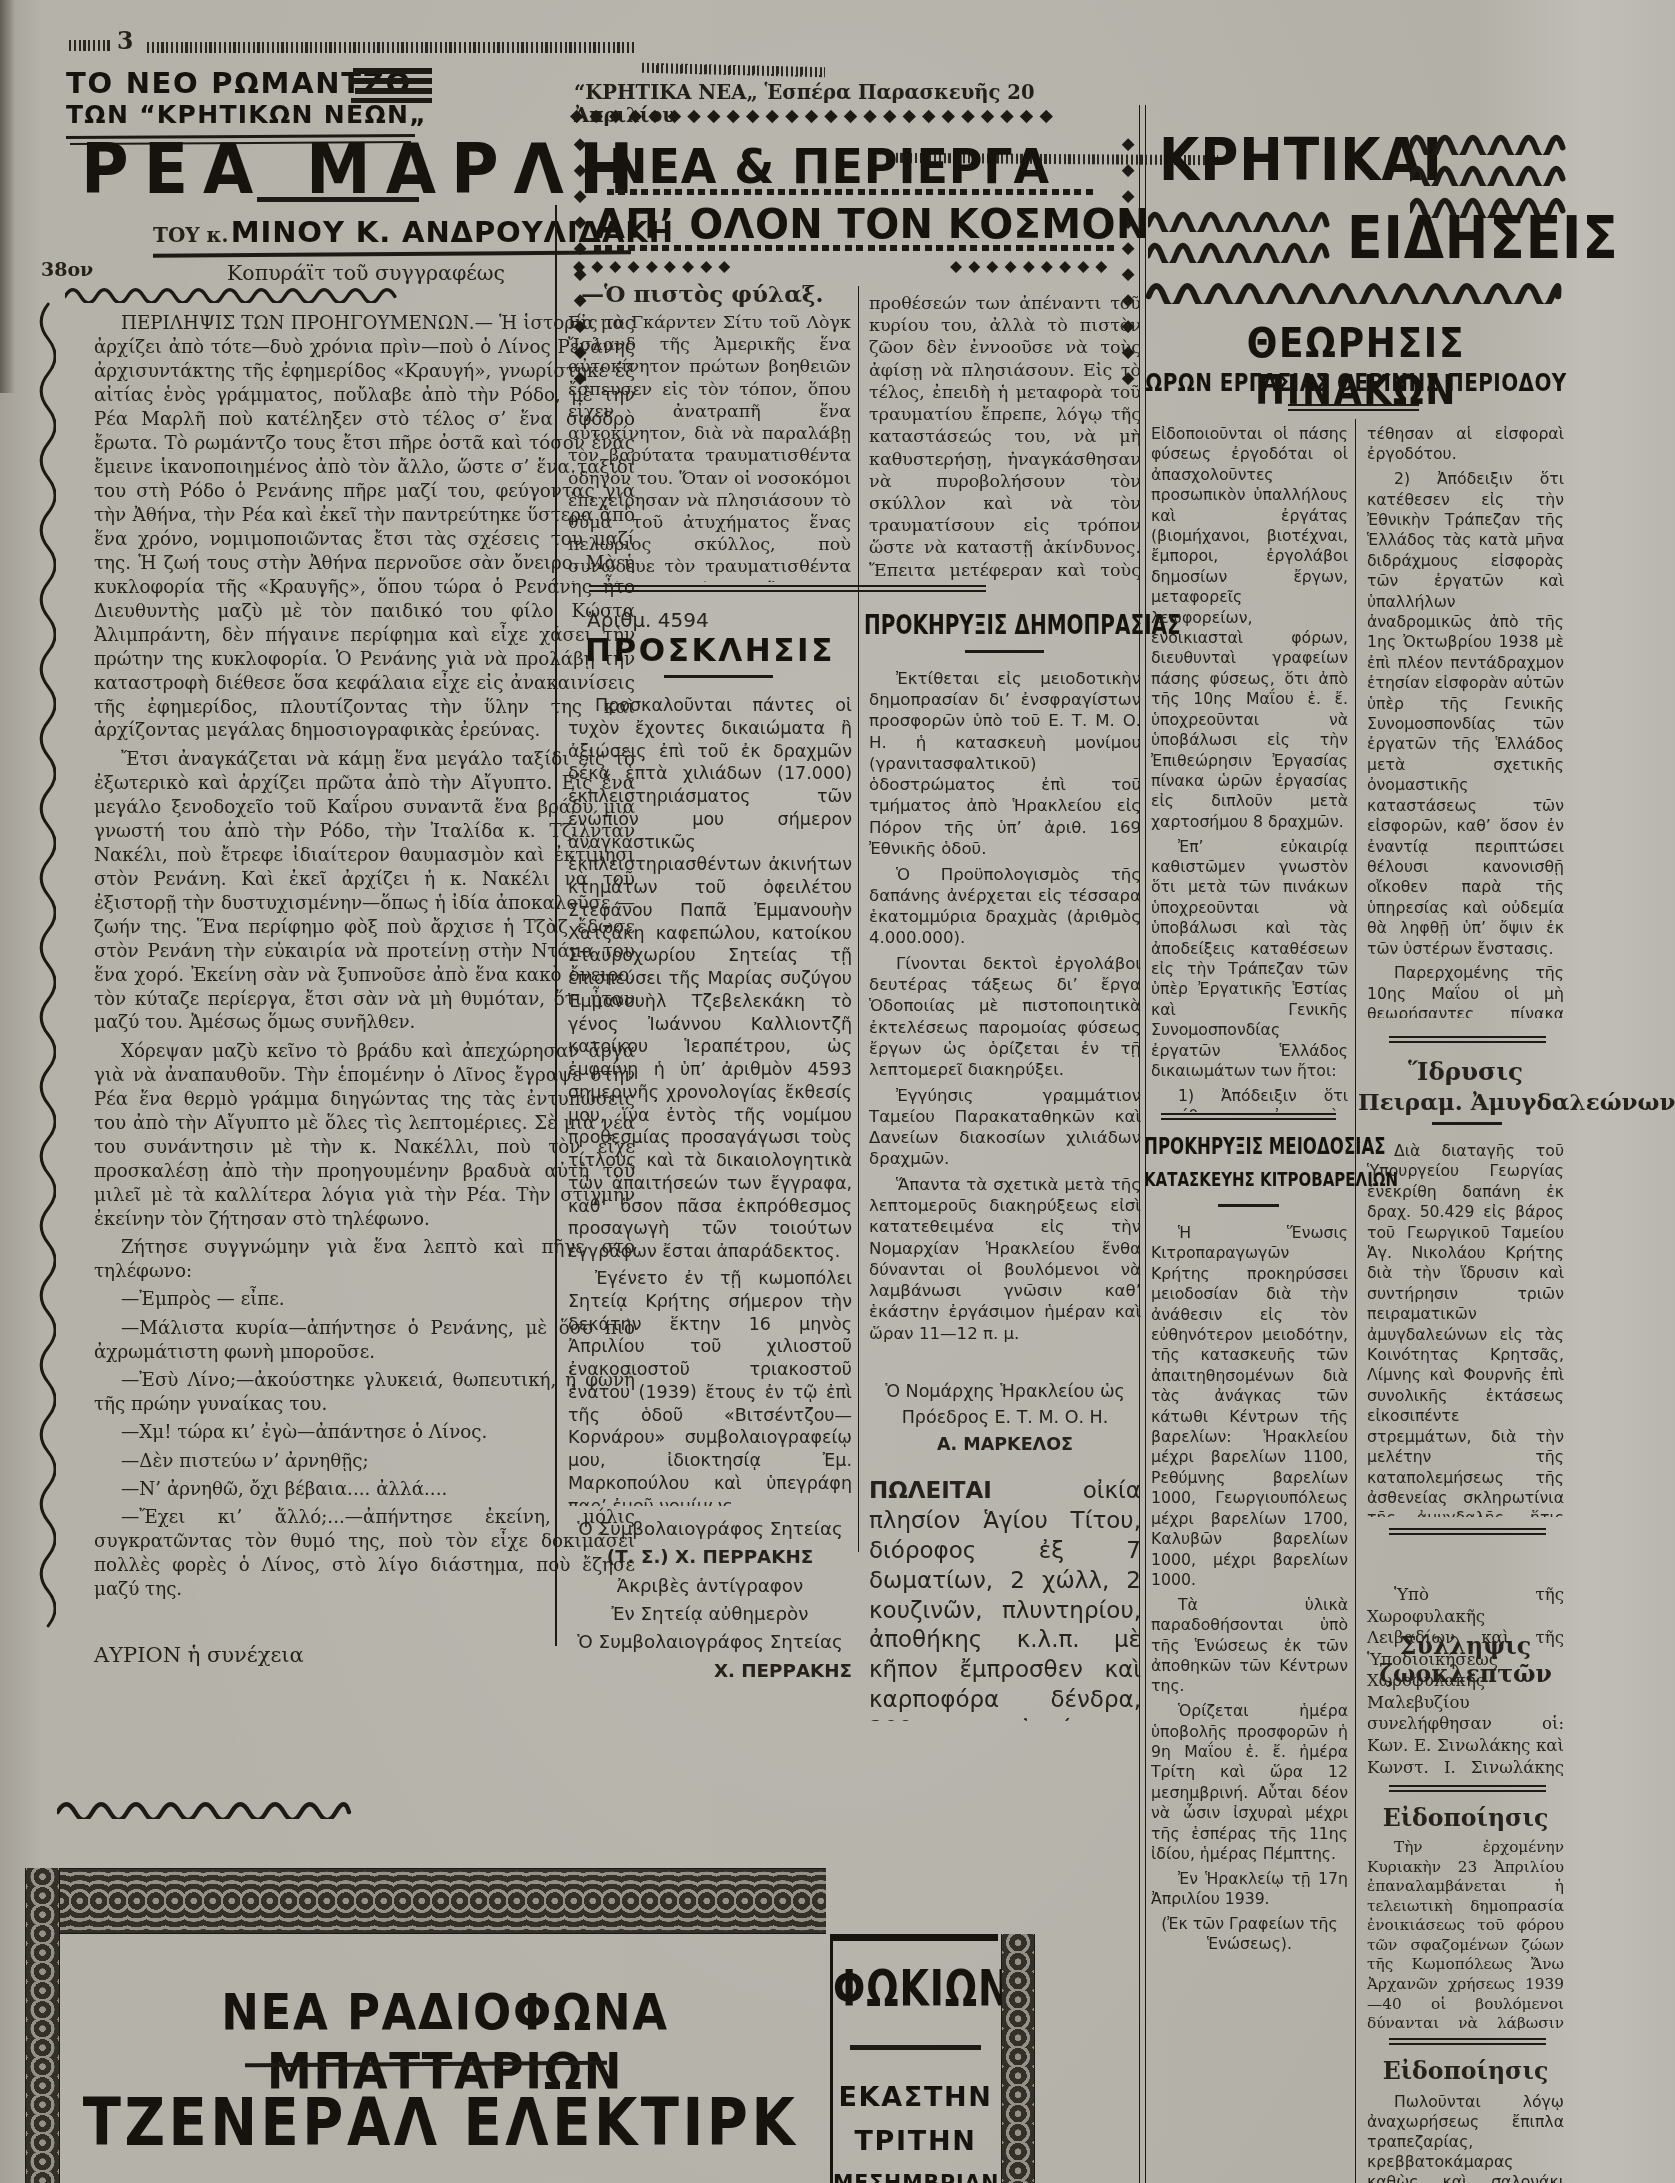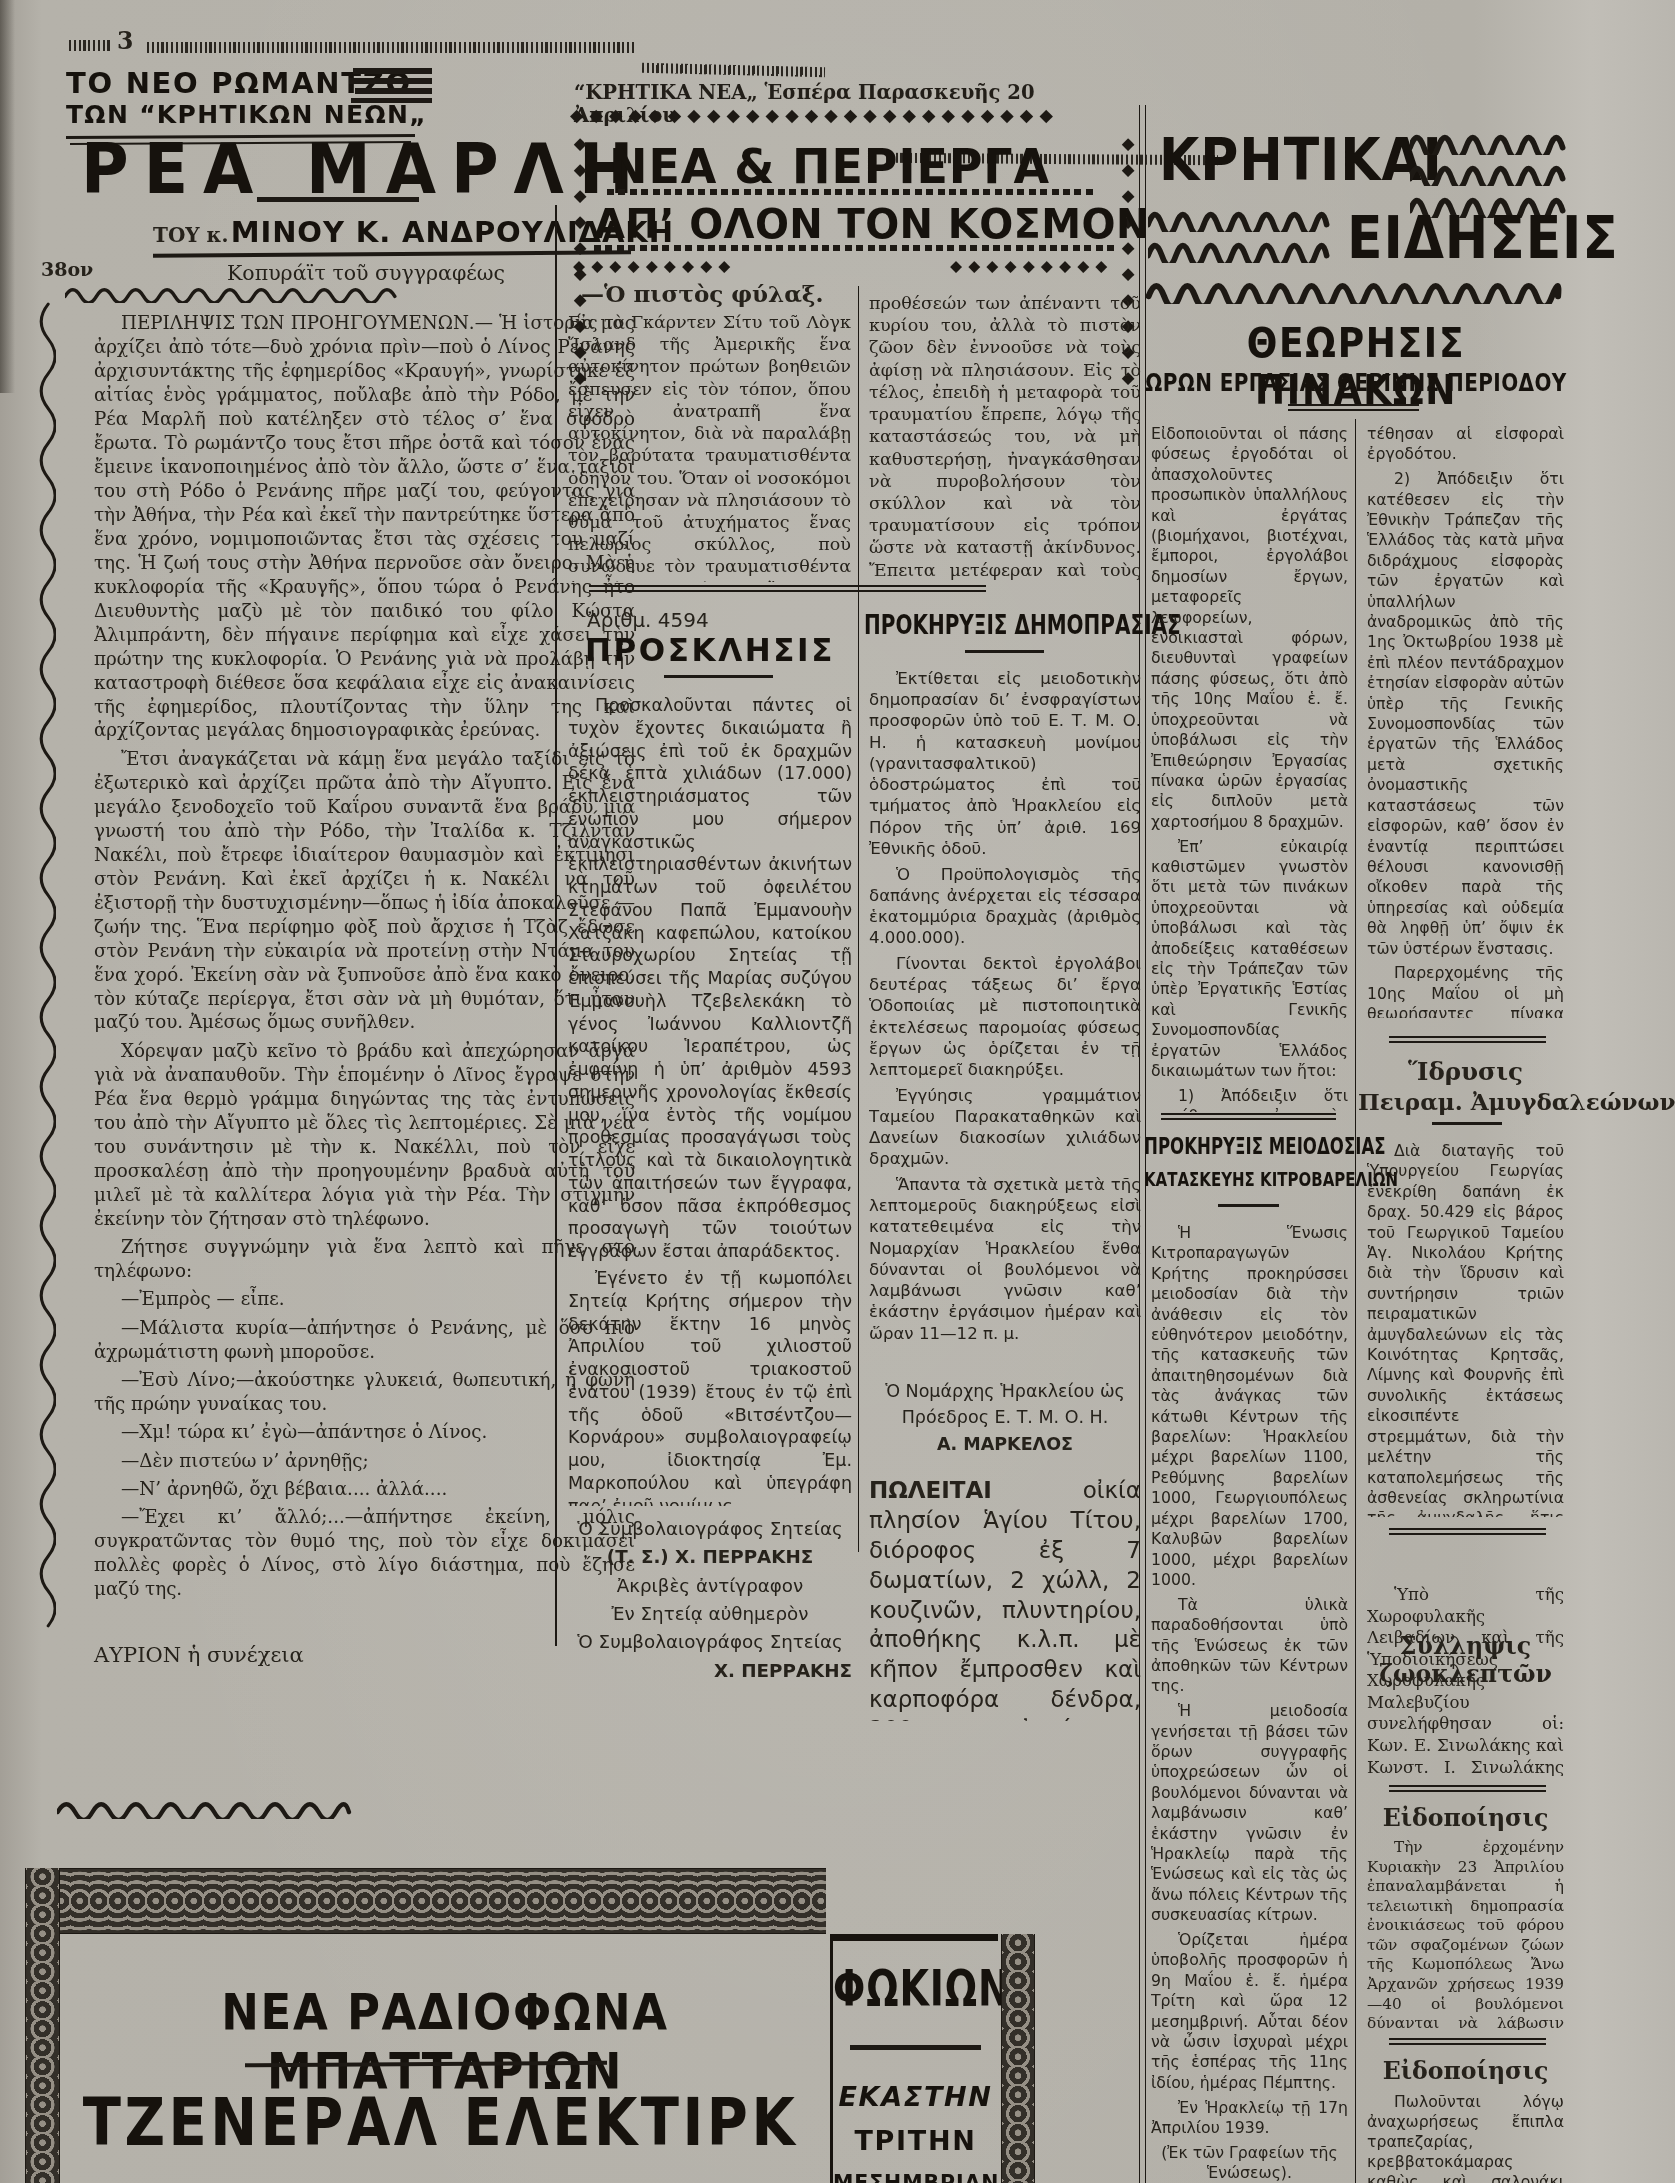--- a/index.html
+++ b/index.html
@@ -167,21 +167,21 @@
   <div class="b">Α. ΜΑΡΚΕΛΟΣ</div>
 </div>
 
 <div class="abs clip ds j" style="left:869px;top:1476px;width:272px;height:245px;font-size:23px;line-height:1.3;">
   <p class="noind"><b>ΠΩΛΕΙΤΑΙ</b> <span>οἰκία πλησίον Ἁγίου Τίτου, διόροφος ἐξ 7 δωματίων, 2 χώλλ, 2 κουζινῶν, πλυντηρίου, ἀποθήκης κ.λ.π. μὲ κῆπον ἔμπροσθεν καὶ καρποφόρα δένδρα, 200 τ. μ. ἐκτάσεως. Πληροφορίαι Δ. Π. Βαφεῖον Κουκουλᾶ.</span></p>
 </div>
 
 <div class="abs" style="left:830px;top:1934px;width:165px;height:633px;border-top:7px solid #17130e;border-bottom:7px solid #17130e;border-left:3.5px solid #17130e;">
   <div class="hl ctr" style="margin-top:17.5px;font-size:38px;letter-spacing:0.9px;transform:scaleY(1.3);transform-origin:top center;">ΦΩΚΙΩΝ</div>
   <div class="hr1" style="margin:42px auto 0;width:131px;height:5.2px;"></div>
-  <div class="hl ctr" style="margin-top:31px;font-size:27px;letter-spacing:1.7px;font-style:italic;">ΕΚΑΣΤΗΝ</div>
+  <div class="hl ctr" style="margin-top:31px;font-size:27px;letter-spacing:1.7px;">ΕΚΑΣΤΗΝ</div>
   <div class="hl ctr" style="margin-top:13px;font-size:27px;letter-spacing:1.7px;">ΤΡΙΤΗΝ</div>
   <div class="hl ctr" style="margin-top:15px;font-size:20.5px;letter-spacing:0.9px;">ΜΕΣΗΜΒΡΙΑΝ</div>
 
 </div>
 <div class="abs ornamentv" style="left:1001px;top:1934px;width:32px;height:681px;"></div>
 
 <div class="abs hl" style="left:1159px;top:126px;font-size:52px;letter-spacing:0.9px;transform:scaleY(1.12);transform-origin:top left;">ΚΡΗΤΙΚΑΙ</div>
 <svg class="abs" style="left:1410px;top:131px;" width="157" height="23.6" viewBox="0 0 360 54">
     <path stroke-width="13" d="M0,38 Q16,-8 32,38 T64,38 T96,38 T128,38 T160,38 T192,38 T224,38 T256,38 T288,38 T320,38 T350,38"></path>
   </svg>
@@ -218,21 +218,20 @@
 
 </div>
 
 <div class="abs hr2" style="left:1161px;top:1113px;width:175px;"></div>
 <div class="abs hl ctr condY" style="left:1144px;top:1134px;width:210px;font-size:16.6px;white-space:nowrap;">ΠΡΟΚΗΡΥΞΙΣ ΜΕΙΟΔΟΣΙΑΣ</div>
 <div class="abs hl ctr condY" style="left:1144px;top:1167px;width:210px;font-size:15px;white-space:nowrap;">ΚΑΤΑΣΚΕΥΗΣ ΚΙΤΡΟΒΑΡΕΛΙΩΝ</div>
 <div class="abs hr1" style="left:1218px;top:1204px;width:61px;height:2.6px;"></div>
 <div class="abs clip ds j" style="left:1151px;top:1223px;width:197px;height:1070px;font-size:15.7px;line-height:1.3;">
   <p>Ἡ Ἕνωσις Κιτροπαραγωγῶν Κρήτης προκηρύσσει μειοδοσίαν διὰ τὴν ἀνάθεσιν εἰς τὸν εὐθηνότερον μειοδότην, τῆς κατασκευῆς τῶν ἀπαιτηθησομένων διὰ τὰς ἀνάγκας τῶν κάτωθι Κέντρων τῆς βαρελίων: Ἡρακλείου μέχρι βαρελίων 1100, Ρεθύμνης βαρελίων 1000, Γεωργιουπόλεως μέχρι βαρελίων 1700, Καλυβῶν βαρελίων 1000, μέχρι βαρελίων 1000.</p>
   <p>Τὰ ὑλικὰ παραδοθήσονται ὑπὸ τῆς Ἑνώσεως ἐκ τῶν ἀποθηκῶν τῶν Κέντρων της.</p>
-  <p>Ἡ μειοδοσία γενήσεται τῇ βάσει τῶν ὅρων συγγραφῆς ὑποχρεώσεων ὧν οἱ βουλόμενοι δύνανται νὰ λαμβάνωσιν καθ’ ἑκάστην γνῶσιν ἐν Ἡρακλείῳ παρὰ τῆς Ἑνώσεως καὶ εἰς τὰς ὡς ἄνω πόλεις Κέντρων τῆς συσκευασίας κίτρων.</p>
   <p>Ὁρίζεται ἡμέρα ὑποβολῆς προσφορῶν ἡ 9η Μαΐου ἑ. ἔ. ἡμέρα Τρίτη καὶ ὥρα 12 μεσημβρινή. Αὗται δέον νὰ ὦσιν ἰσχυραὶ μέχρι τῆς ἑσπέρας τῆς 11ης ἰδίου, ἡμέρας Πέμπτης.</p>
   <p>Ἐν Ἡρακλείῳ τῇ 17η Ἀπριλίου 1939.</p>
   <p class="noind ctr">(Ἐκ τῶν Γραφείων τῆς Ἑνώσεως).</p>
 </div>
 
 <div class="abs hr2" style="left:1389px;top:1036px;width:157px;"></div>
 <div class="abs df b ctr" style="left:1367px;top:1057px;width:197px;font-size:24.5px;">Ἵδρυσις</div>
 <div class="abs df b ctr" style="left:1358px;top:1088px;width:215px;font-size:23px;white-space:nowrap;">Πειραμ. Ἀμυγδαλεώνων</div>
 <div class="abs hr1" style="left:1432px;top:1122px;width:70px;height:2.6px;"></div>
 <div class="abs clip ds j" style="left:1367px;top:1141px;width:197px;height:376px;font-size:15.7px;line-height:1.3;">

